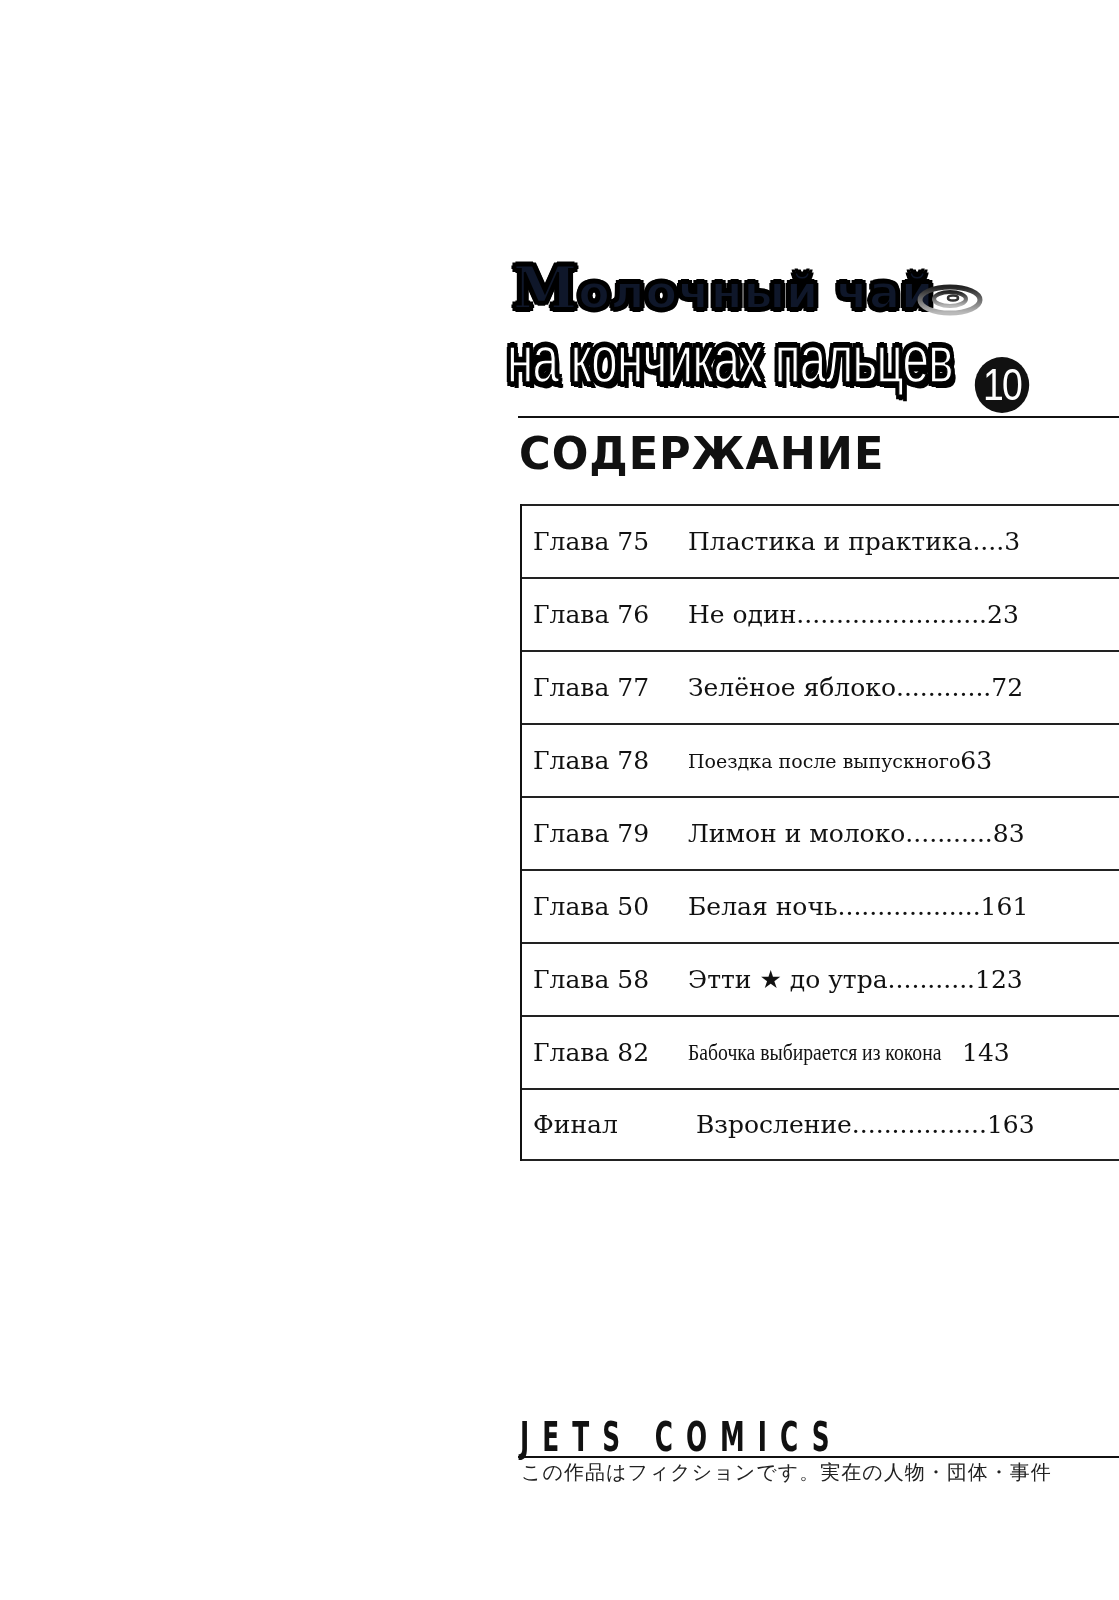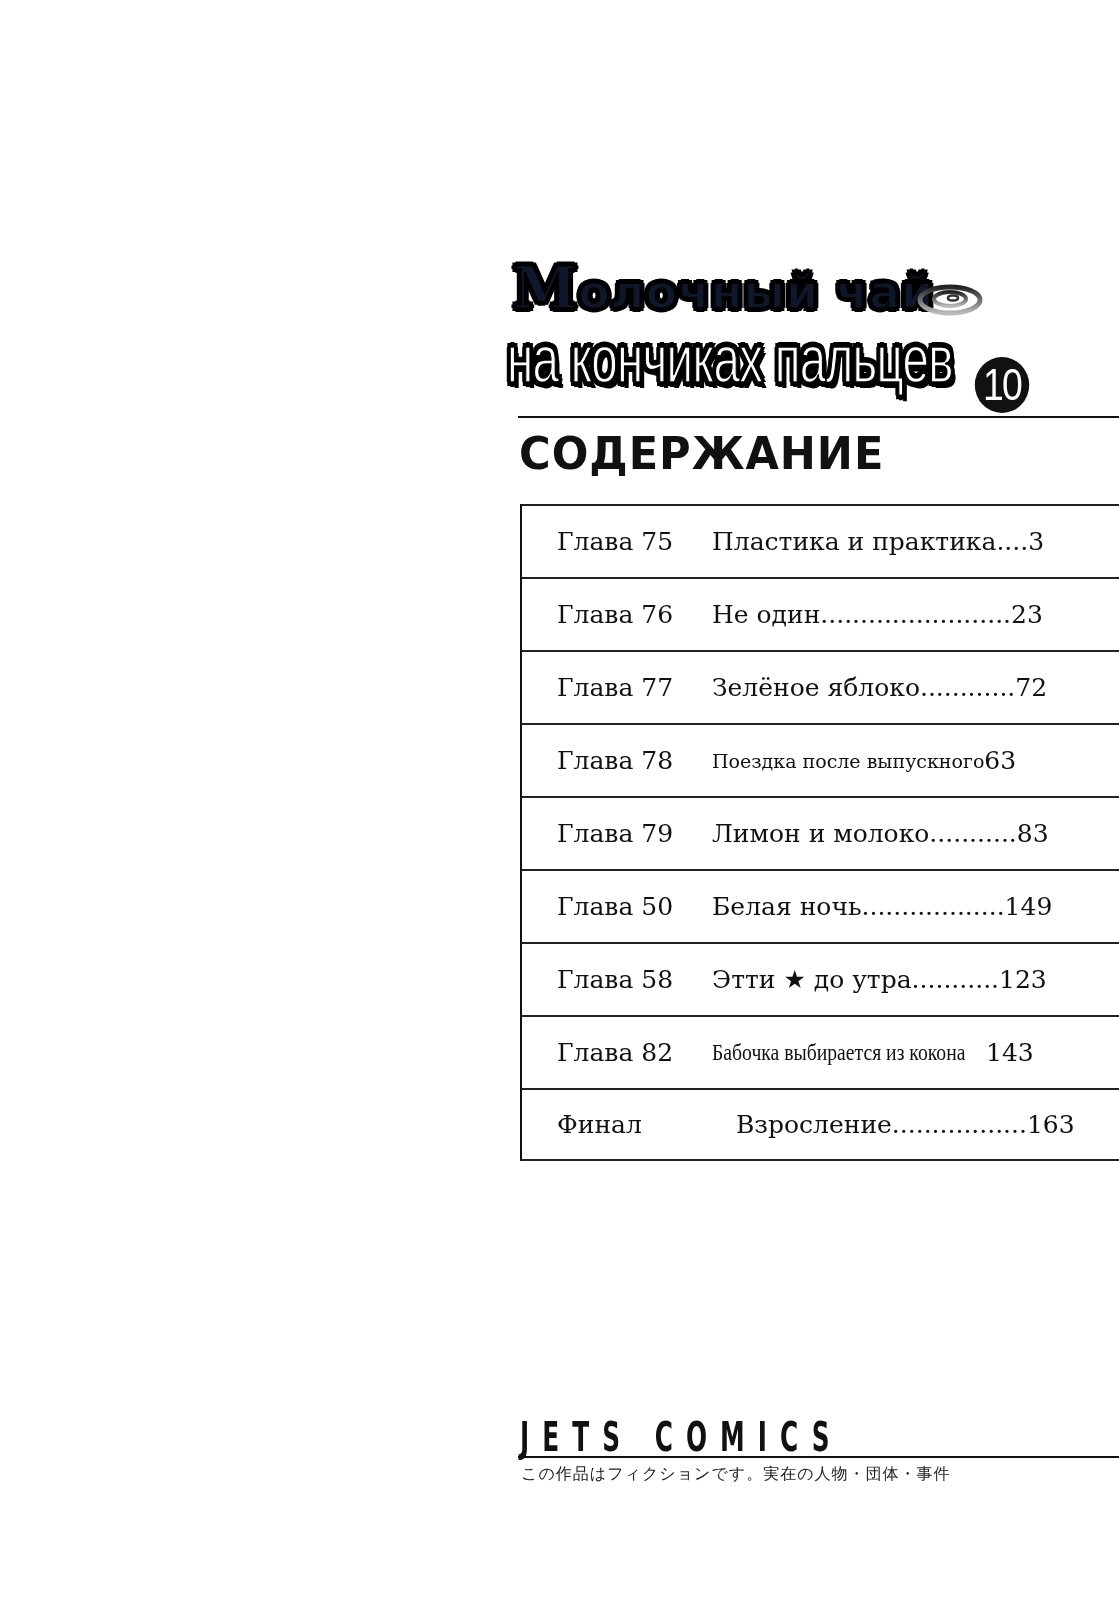--- a/index.html
+++ b/index.html
@@ -44,38 +44,38 @@
     }
 
     .toc-table { position: absolute; left: 520px; top: 504px; width: 599px; border-left: 2px solid #111; }
     .toc-row {
       height: 73px; border-top: 2px solid #222;
       display: flex; align-items: center;
       font-family: "DejaVu Serif", serif; font-size: 25px; color: #111;
       white-space: nowrap; box-sizing: border-box;
     }
     .toc-row:last-child { border-bottom: 2px solid #222; }
-    .toc-chapter { width: 155px; padding-left: 35px; font-weight: 500; flex: none; }
+    .toc-chapter { width: 155px; padding-left: 11px; font-weight: 500; flex: none; }
     .toc-title { flex: none; }
     .toc-title.condensed { font-family: "Liberation Serif", serif; font-size: 24px; transform: scaleX(0.82); transform-origin: left center; display: inline-block; width: 330px; }
     .toc-dots { flex: none; letter-spacing: 0px; }
     .toc-page { flex: none; }
-    .toc-row.final .toc-title { margin-left: 24px; }
+    .toc-row.final .toc-title { margin-left: 8px; }
 
     .publisher {
       position: absolute; left: 520px; top: 1414px;
       font-family: "DejaVu Sans", sans-serif; font-weight: bold;
       font-size: 40px; color: #111;
       letter-spacing: 21px; transform: scaleX(0.62); transform-origin: left top;
       white-space: nowrap;
     }
     .rule-bottom { position: absolute; left: 518px; top: 1456px; width: 601px; height: 2px; background: #111; }
     .disclaimer {
       position: absolute; left: 521px; top: 1462px;
-      font-family: Liberation Serif, serif; font-size: 16px; line-height: 24px; color: #222;
+      font-family: Liberation Mono, monospace; font-size: 20px; line-height: 24px; color: #222;
       letter-spacing: 1px;
     }
   </style>
 </head>
 <body>
 
 <div class="logo">
   <div class="logo-line1"><span class="big-m">М</span><span>олочный чай</span></div>
   <svg class="spiral" viewBox="0 0 66 34">
     <defs>
@@ -124,21 +124,21 @@
   <div class="toc-row">
     <span class="toc-chapter">Глава 79</span>
     <span class="toc-title">Лимон и молоко</span>
     <span class="toc-dots"> ...........</span>
     <span class="toc-page">83</span>
   </div>
   <div class="toc-row">
     <span class="toc-chapter">Глава 50</span>
     <span class="toc-title">Белая ночь</span>
     <span class="toc-dots"> ..................</span>
-    <span class="toc-page">149</span>
+    <span class="toc-page">161</span>
   </div>
   <div class="toc-row">
     <span class="toc-chapter">Глава 58</span>
     <span class="toc-title">Этти ★ до утра</span>
     <span class="toc-dots"> ...........</span>
     <span class="toc-page">123</span>
   </div>
   <div class="toc-row">
     <span class="toc-chapter">Глава 82</span>
     <span class="toc-title condensed">Бабочка выбирается из кокона</span>

